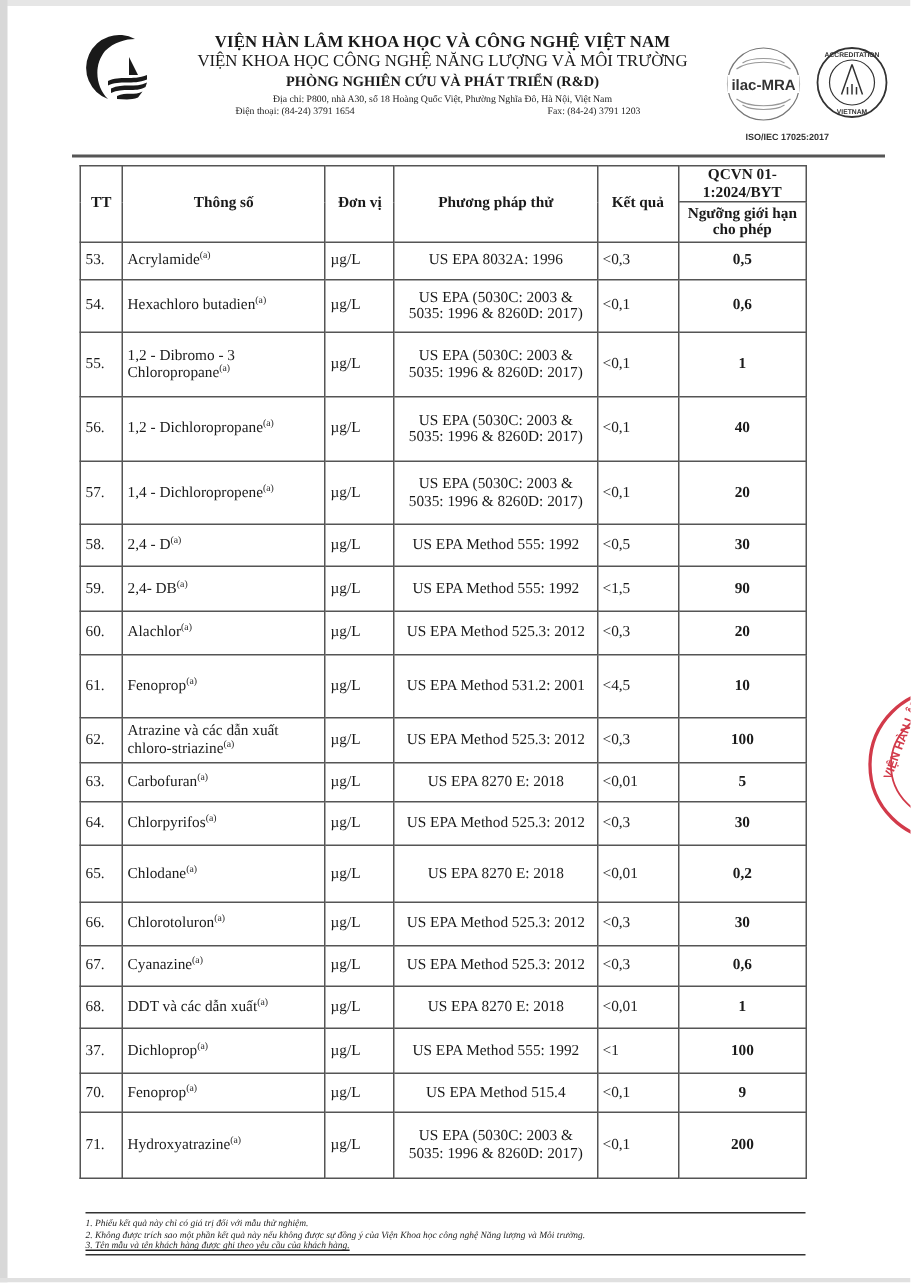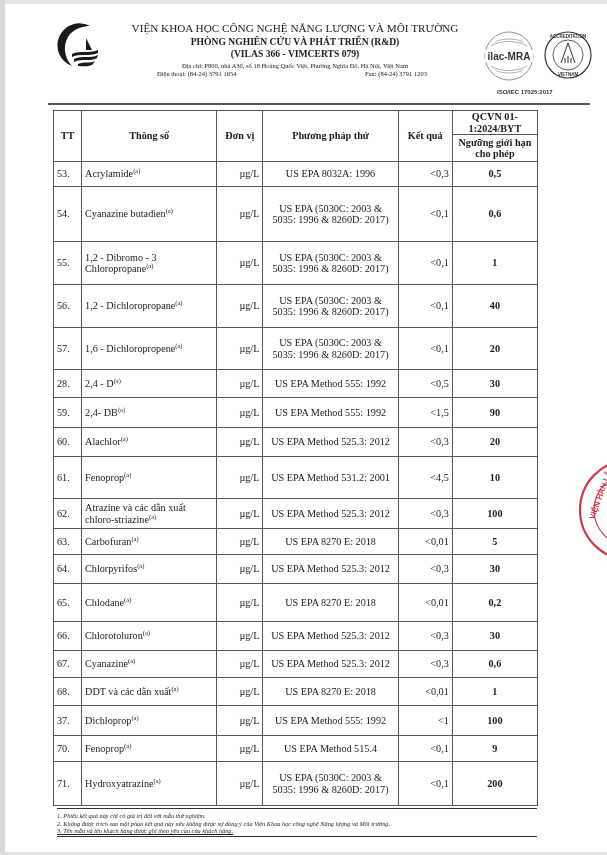--- a/index.html
+++ b/index.html
@@ -22,23 +22,23 @@
   .bav { position:absolute; left:543px; top:30px; width:50px; height:50px; }
   .iso { position:absolute; left:497px; top:89px; font-family:"Liberation Sans", sans-serif; font-size:6px; font-weight:bold; color:#333; }
   .header-rule { position:absolute; left:48px; top:103px; width:542px; height:2px; background:#555; }
 
   
   table.results { position:absolute; left:53px; top:110px; width:485px; border-collapse:collapse; table-layout:fixed; }
   table.results td, table.results th { border:1px solid #555; padding:0 3px; font-size:10.2px; line-height:11.5px; vertical-align:middle; }
   table.results th { font-weight:bold; text-align:center; }
   .c-tt { width:20px; text-align:left;margin-left:48px; }
   .c-name { width:125px; text-align:left; }
-  .c-unit { width:38px; text-align:right; }
+  .c-unit { width:38px; text-align:left; }
   .c-meth { width:122px; text-align:center; }
-  .c-res { width:46px; text-align:right; }
+  .c-res { width:46px; text-align:left; }
   .c-lim { width:60px; text-align:center; font-weight:bold; }
   sup { font-size:6.5px; line-height:0; vertical-align:4px; }
 
   
   .stamp { position:absolute; left:572px; top:450px; width:70px; height:120px; overflow:hidden; }
 
   
   .footer-rule { position:absolute; left:57px; top:808px; width:480px; height:1px; background:#333; }
   .notes { position:absolute; left:57px; top:812px; font-size:6.3px; line-height:7.6px; font-style:italic; color:#222; }
   .footer-rule2 { position:absolute; left:57px; top:836px; width:480px; height:1px; background:#333; }
@@ -54,23 +54,23 @@
 
 <svg class="logo" viewBox="0 0 52 52">
   <path d="M38 6 A22 22 0 1 0 20 46 C12 38 10 24 18 14 C24 8 32 6 38 6 Z" fill="#1a1a1a"></path>
   <path d="M34 18 L34 30 L40 30 Z" fill="#1a1a1a"></path>
   <path d="M20 34 C28 30 36 34 46 30 L46 33 C36 37 28 33 20 37 Z" fill="#1a1a1a"></path>
   <path d="M22 39 C30 35 38 39 46 35 L45 38 C38 42 30 38 22 42 Z" fill="#1a1a1a"></path>
   <path d="M26 44 C32 41 38 44 43 41 L40 45 C35 47 30 46 26 46 Z" fill="#1a1a1a"></path>
 </svg>
 
 <div class="head-text">
+  <div class="h1">VIỆN HÀN LÂM KHOA HỌC VÀ CÔNG NGHỆ VIỆT NAM</div>
   <div class="h2">VIỆN KHOA HỌC CÔNG NGHỆ NĂNG LƯỢNG VÀ MÔI TRƯỜNG</div>
   <div class="h3">PHÒNG NGHIÊN CỨU VÀ PHÁT TRIỂN (R&amp;D)</div>
-  <div class="h4">(VILAS 366 - VIMCERTS 079)</div>
   <div class="addr">Địa chỉ: P800, nhà A30, số 18 Hoàng Quốc Việt, Phường Nghĩa Đô, Hà Nội, Việt Nam</div>
   <div class="phone-row">
     <span>Điện thoại: (84-24) 3791 1654</span>
     <span>Fax: (84-24) 3791 1203</span>
   </div>
 </div>
 
 <svg class="ilac" viewBox="0 0 52 52">
   <circle cx="26" cy="26" r="24" fill="none" stroke="#777" stroke-width="0.8"></circle>
   <path d="M8 16 C16 10 36 10 44 16" fill="none" stroke="#999" stroke-width="0.8"></path>
@@ -116,23 +116,23 @@
   </thead>
   <tbody id="tbody">
       <tr style="height: 25px;">
         <td class="c-tt"><span>53.</span></td>
         <td class="c-name"><span>Acrylamide</span><sup>(a)</sup></td>
         <td class="c-unit"><span>µg/L</span></td>
         <td class="c-meth"><span>US EPA 8032A: 1996</span></td>
         <td class="c-res"><span>&lt;0,3</span></td>
         <td class="c-lim"><span>0,5</span></td>
       </tr>
-      <tr style="height: 55px;">
+      <tr style="height: 35px;">
         <td class="c-tt"><span>54.</span></td>
-        <td class="c-name"><span>Cyanazine butadien</span><sup>(a)</sup></td>
+        <td class="c-name"><span>Hexachloro butadien</span><sup>(a)</sup></td>
         <td class="c-unit"><span>µg/L</span></td>
         <td class="c-meth"><span>US EPA (5030C: 2003 &amp; 5035: 1996 &amp; 8260D: 2017)</span></td>
         <td class="c-res"><span>&lt;0,1</span></td>
         <td class="c-lim"><span>0,6</span></td>
       </tr>
       <tr style="height: 43px;">
         <td class="c-tt"><span>55.</span></td>
         <td class="c-name"><span>1,2 - Dibromo - 3 Chloropropane</span><sup>(a)</sup></td>
         <td class="c-unit"><span>µg/L</span></td>
         <td class="c-meth"><span>US EPA (5030C: 2003 &amp; 5035: 1996 &amp; 8260D: 2017)</span></td>
@@ -142,28 +142,28 @@
       <tr style="height: 43px;">
         <td class="c-tt"><span>56.</span></td>
         <td class="c-name"><span>1,2 - Dichloropropane</span><sup>(a)</sup></td>
         <td class="c-unit"><span>µg/L</span></td>
         <td class="c-meth"><span>US EPA (5030C: 2003 &amp; 5035: 1996 &amp; 8260D: 2017)</span></td>
         <td class="c-res"><span>&lt;0,1</span></td>
         <td class="c-lim"><span>40</span></td>
       </tr>
       <tr style="height: 42px;">
         <td class="c-tt"><span>57.</span></td>
-        <td class="c-name"><span>1,6 - Dichloropropene</span><sup>(a)</sup></td>
+        <td class="c-name"><span>1,4 - Dichloropropene</span><sup>(a)</sup></td>
         <td class="c-unit"><span>µg/L</span></td>
         <td class="c-meth"><span>US EPA (5030C: 2003 &amp; 5035: 1996 &amp; 8260D: 2017)</span></td>
         <td class="c-res"><span>&lt;0,1</span></td>
         <td class="c-lim"><span>20</span></td>
       </tr>
       <tr style="height: 28px;">
-        <td class="c-tt"><span>28.</span></td>
+        <td class="c-tt"><span>58.</span></td>
         <td class="c-name"><span>2,4 - D</span><sup>(a)</sup></td>
         <td class="c-unit"><span>µg/L</span></td>
         <td class="c-meth"><span>US EPA Method 555: 1992</span></td>
         <td class="c-res"><span>&lt;0,5</span></td>
         <td class="c-lim"><span>30</span></td>
       </tr>
       <tr style="height: 30px;">
         <td class="c-tt"><span>59.</span></td>
         <td class="c-name"><span>2,4- DB</span><sup>(a)</sup></td>
         <td class="c-unit"><span>µg/L</span></td>

